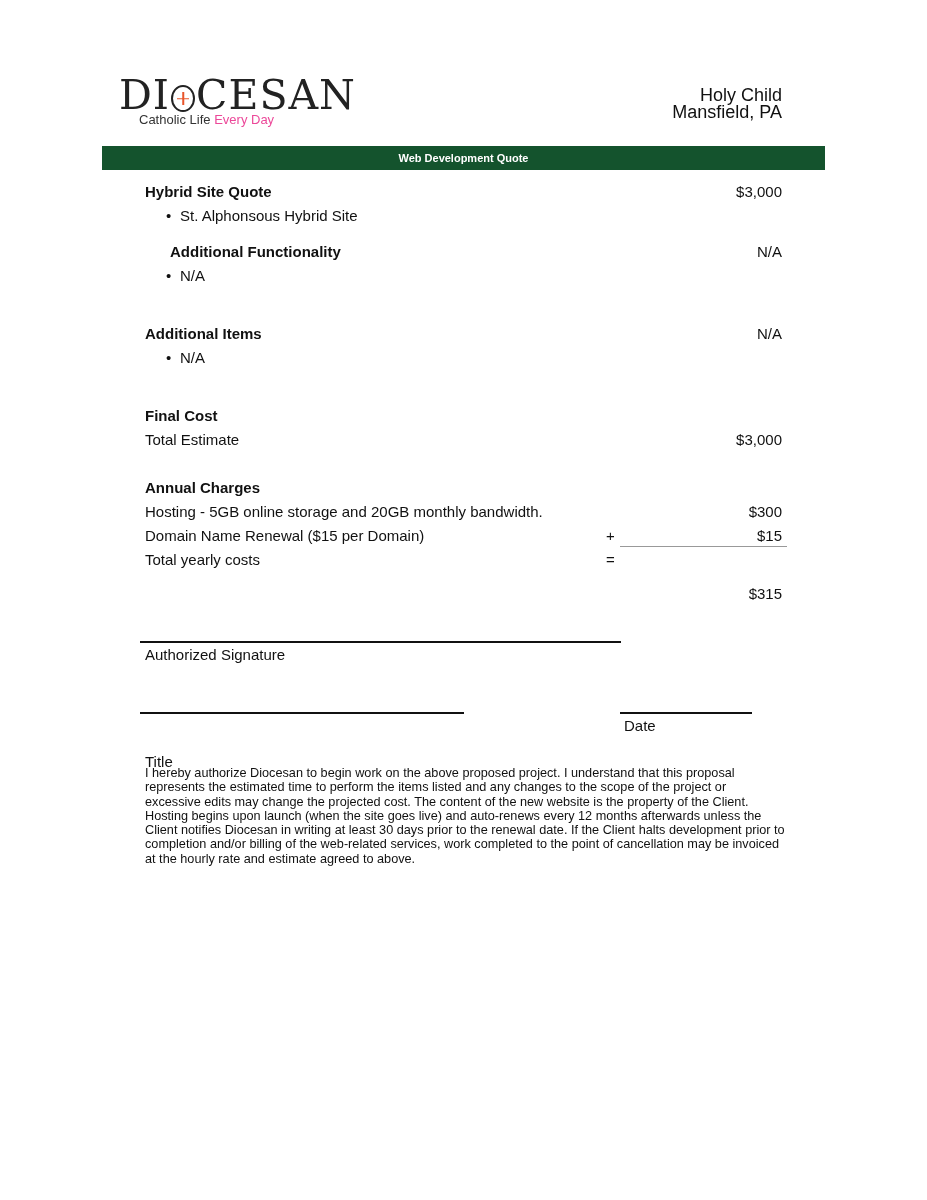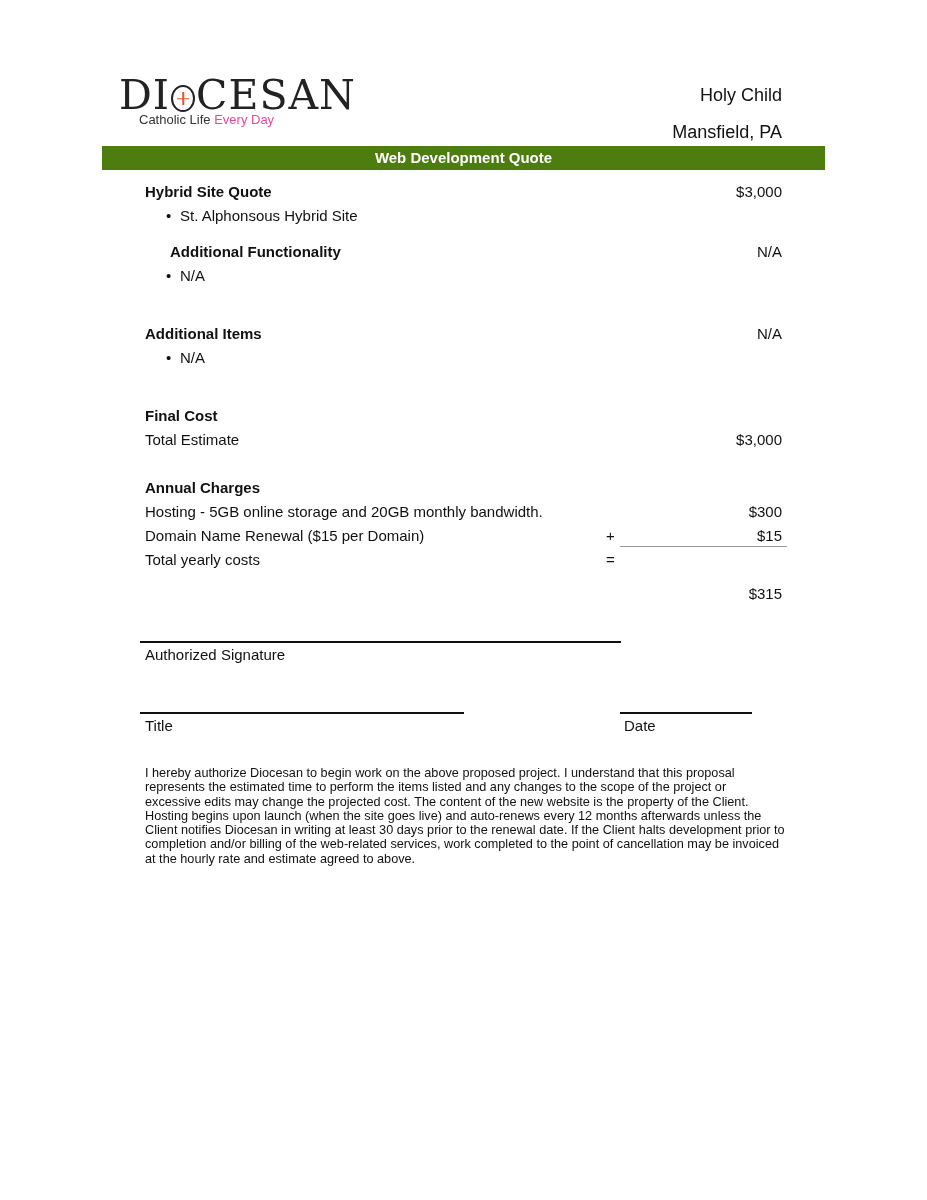--- a/index.html
+++ b/index.html
@@ -5,42 +5,42 @@
   html, body { margin: 0; padding: 0; background: #ffffff; }
   body { width: 927px; height: 1200px; position: relative; font-family: "Liberation Sans", sans-serif; color: #111; overflow: hidden; }
   .abs { position: absolute; }
   .logo-word { left: 119px; top: 76px; font-family: "DejaVu Serif", "Liberation Serif", serif; font-size: 41px; letter-spacing: 1px; color: #222; line-height: 38px; white-space: nowrap; font-weight: normal; }
   .logo-o { display: inline-block; position: relative; width: 24px; height: 27px; border: 2px solid #222; border-radius: 50%; vertical-align: -3px; margin: 0 1px; box-sizing: border-box; }
   .logo-o::before { content: ""; position: absolute; left: 50%; top: 5px; width: 1.5px; height: 13px; background: #e8542a; transform: translateX(-50%); }
   .logo-o::after { content: ""; position: absolute; top: 50%; left: 4px; width: 12px; height: 1.5px; background: #e8542a; transform: translateY(-50%); }
   .logo-tag { left: 139px; top: 112px; font-size: 13px; color: #333; white-space: nowrap; }
   .logo-tag .accent { color: #ec4899; }
   .org { right: 145px; text-align: right; font-size: 18px; line-height: 25px; }
-  .banner { left: 102px; top: 146px; width: 723px; height: 24px; background: #4d7c0f; color: #fff; font-weight: bold; font-size: 15px; text-align: center; line-height: 24px; }
+  .banner { left: 102px; top: 146px; width: 723px; height: 24px; background: #14532d; color: #fff; font-weight: bold; font-size: 11px; text-align: center; line-height: 24px; }
   .t { font-size: 15px; line-height: 20px; white-space: nowrap; }
   .b { font-weight: bold; }
   .r { text-align: left; right: 145px; }
   .bullet { left: 166px; }
   .bullet .dot { display: inline-block; width: 14px; }
   .line { background: #111; height: 1.5px; }
   .gline { background: #999; height: 1px; }
   .fine { left: 145px; top: 766px; width: 640px; font-size: 12.7px; line-height: 14.3px; color: #111; }
 </style>
 </head>
 <body>
 
 <div class="abs logo-word">
   <span>DI</span><span class="logo-o"></span><span>CESAN</span>
 </div>
 <div class="abs logo-tag">
   <span>Catholic Life </span><span class="accent">Every Day</span>
 </div>
 
 <div class="abs org" style="top:83px;">Holy Child</div>
-<div class="abs org" style="top:120px;">Mansfield, PA</div>
+<div class="abs org" style="top:100px;">Mansfield, PA</div>
 
 <div class="abs banner">Web Development Quote</div>
 
 <div class="abs t b" style="left:145px; top:182px;">Hybrid Site Quote</div>
 <div class="abs t r" style="top:182px;">$3,000</div>
 <div class="abs t bullet" style="top:206px;">
   <span class="dot">•</span><span>St. Alphonsous Hybrid Site</span>
 </div>
 
 <div class="abs t b" style="left:145px; top:242px;margin-left:25px;">Additional Functionality</div>
@@ -70,18 +70,18 @@
 <div class="abs gline" style="left:620px; top:546px; width:167px;"></div>
 
 <div class="abs t" style="left:145px; top:550px;">Total yearly costs</div>
 <div class="abs t" style="left:606px; top:550px;">=</div>
 <div class="abs t r" style="top:550px;margin-top:34px;">$315</div>
 
 <div class="abs line" style="left:140px; top:641px; width:481px;"></div>
 <div class="abs t" style="left:145px; top:645px;">Authorized Signature</div>
 
 <div class="abs line" style="left:140px; top:712px; width:324px;"></div>
-<div class="abs t" style="left:145px; top:716px;">Title</div>
+<div class="abs t" style="left:145px; top:752px;">Title</div>
 
 <div class="abs line" style="left:620px; top:712px; width:132px;"></div>
 <div class="abs t" style="left:624px; top:716px;">Date</div>
 
 <div class="abs fine">I hereby authorize Diocesan to begin work on the above proposed project. I understand that this proposal represents the estimated time to perform the items listed and any changes to the scope of the project or excessive edits may change the projected cost. The content of the new website is the property of the Client. Hosting begins upon launch (when the site goes live) and auto-renews every 12 months afterwards unless the Client notifies Diocesan in writing at least 30 days prior to the renewal date. If the Client halts development prior to completion and/or billing of the web-related services, work completed to the point of cancellation may be invoiced at the hourly rate and estimate agreed to above.</div>
 
 </body></html>

